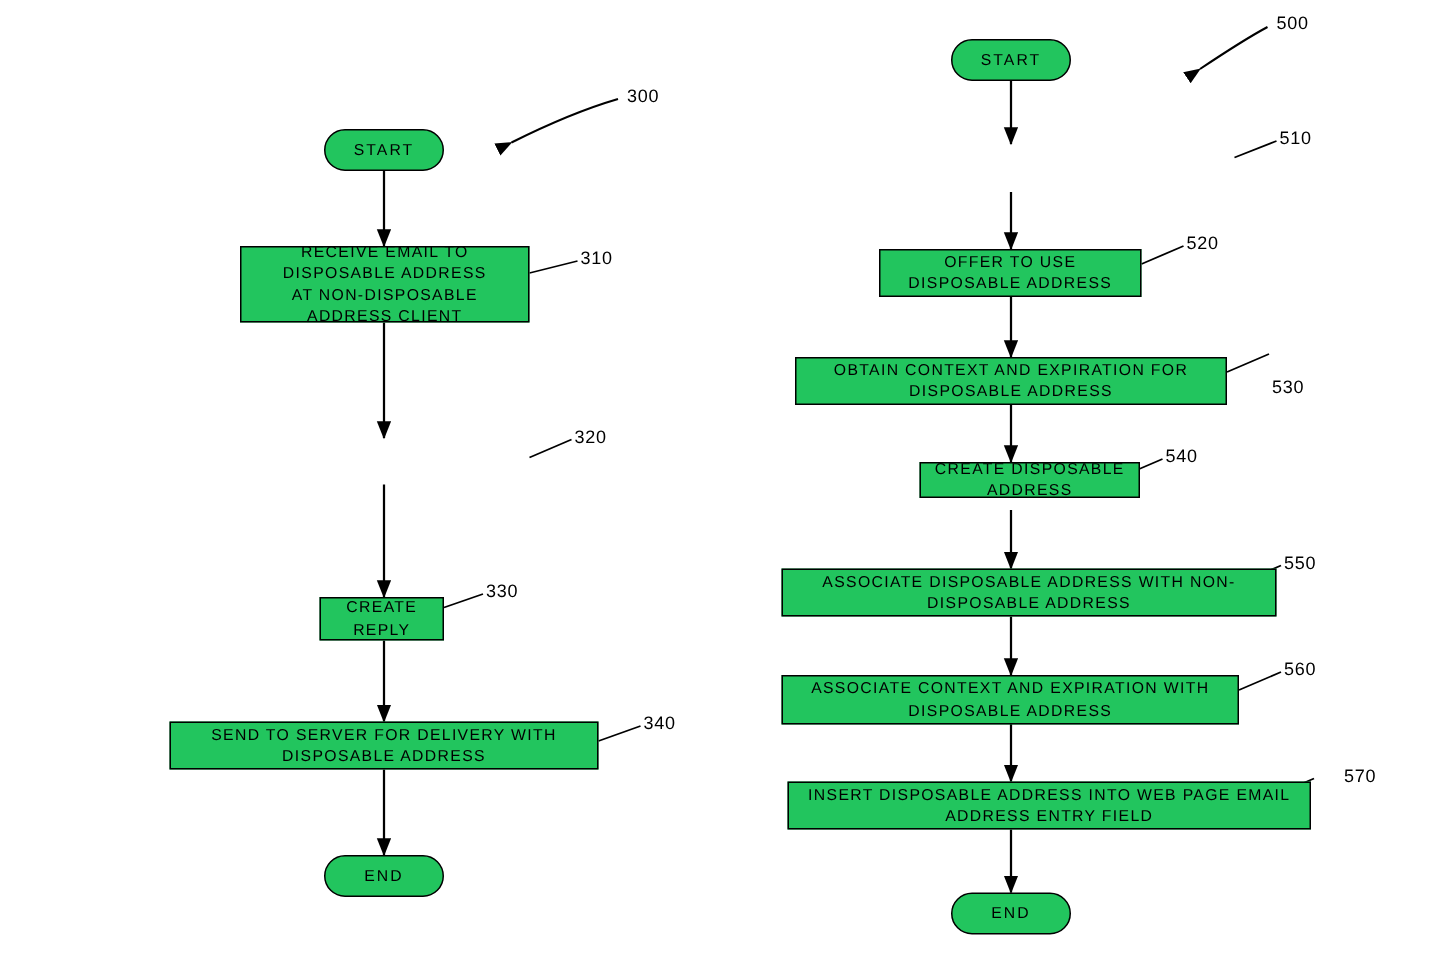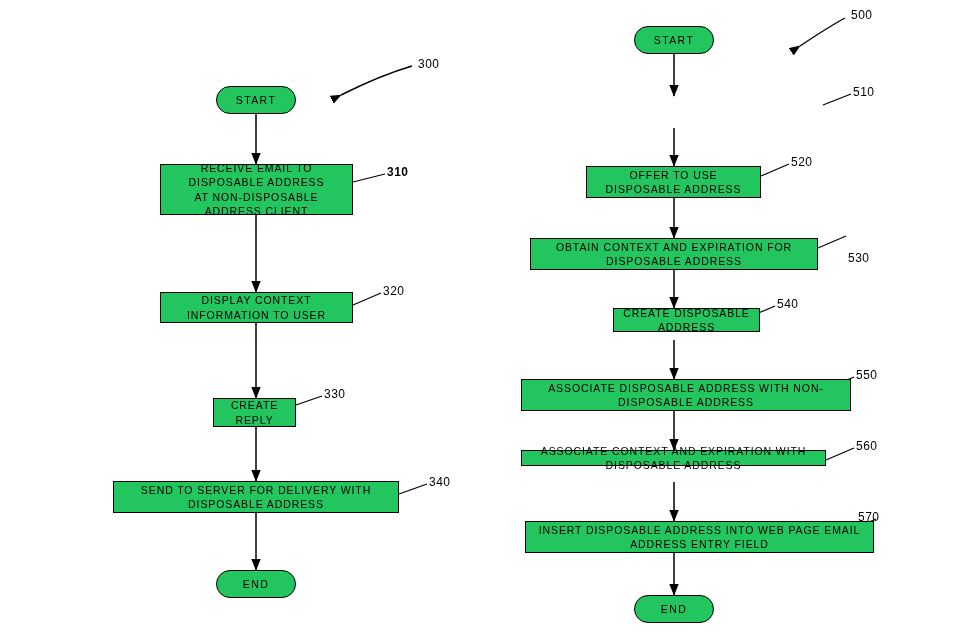--- a/index.html
+++ b/index.html
@@ -97,53 +97,52 @@
     <line x1="848" y1="531" x2="876" y2="519" stroke="#000" stroke-width="1.2"></line>
 
     <path d="M800,46 C818,34 830,26 845,18" stroke="#000" stroke-width="1.4" fill="none" marker-start="url(#arrow)"></path>
   </svg>
 
   <div class="node terminator" style="left:216px; top:86px; width:80px; height:28px;">START</div>
 
   <div class="node" style="left:160px; top:164px; width:193px; height:51px;">RECEIVE EMAIL TO DISPOSABLE ADDRESS
 AT NON-DISPOSABLE ADDRESS CLIENT</div>
 
-  <div class="node" style="left:160px; top:292px; width:193px; height:31px;">DISPLAY CONTEXT INFORMATION TO USER</div>
 
   <div class="node" style="left:213px; top:398px; width:83px; height:29px;">CREATE REPLY</div>
 
   <div class="node" style="left:113px; top:481px; width:286px; height:32px;">SEND TO SERVER FOR DELIVERY WITH DISPOSABLE ADDRESS</div>
 
   <div class="node terminator" style="left:216px; top:570px; width:80px; height:28px;">END</div>
 
   <div class="label" style="left:418px; top:57px;">300</div>
-  <div class="label" style="left:387px; top:165px;font-weight:bold;">310</div>
+  <div class="label" style="left:387px; top:165px;">310</div>
   <div class="label" style="left:383px; top:284px;">320</div>
   <div class="label" style="left:324px; top:387px;">330</div>
   <div class="label" style="left:429px; top:475px;">340</div>
 
   <div class="node terminator" style="left:634px; top:26px; width:80px; height:28px;">START</div>
 
 
   <div class="node" style="left:586px; top:166px; width:175px; height:32px;">OFFER TO USE DISPOSABLE ADDRESS</div>
 
   <div class="node" style="left:530px; top:238px; width:288px; height:32px;">OBTAIN CONTEXT AND EXPIRATION FOR DISPOSABLE ADDRESS</div>
 
   <div class="node" style="left:600px; top:308px; width:147px; height:24px;margin-left:13px;">CREATE  DISPOSABLE  ADDRESS</div>
 
   <div class="node" style="left:521px; top:379px; width:330px; height:32px;">ASSOCIATE DISPOSABLE ADDRESS WITH NON-DISPOSABLE ADDRESS</div>
 
-  <div class="node" style="left:521px; top:450px; width:305px; height:16px;">ASSOCIATE CONTEXT AND EXPIRATION WITH DISPOSABLE ADDRESS</div>
+  <div class="node" style="left:521px; top:450px; width:305px; height:33px;">ASSOCIATE CONTEXT AND EXPIRATION WITH DISPOSABLE ADDRESS</div>
 
   <div class="node" style="left:525px; top:521px; width:349px; height:32px;">INSERT DISPOSABLE ADDRESS INTO WEB PAGE EMAIL ADDRESS ENTRY FIELD</div>
 
   <div class="node terminator" style="left:634px; top:595px; width:80px; height:28px;">END</div>
 
   <div class="label" style="left:851px; top:8px;">500</div>
   <div class="label" style="left:853px; top:85px;">510</div>
   <div class="label" style="left:791px; top:155px;">520</div>
   <div class="label" style="left:848px; top:227px;margin-top:24px;">530</div>
   <div class="label" style="left:777px; top:297px;">540</div>
   <div class="label" style="left:856px; top:368px;">550</div>
   <div class="label" style="left:856px; top:439px;">560</div>
-  <div class="label" style="left:858px; top:510px;">570</div>
+  <div class="label" style="left:896px; top:510px;">570</div>
 
 </div>
 
 </body></html>

